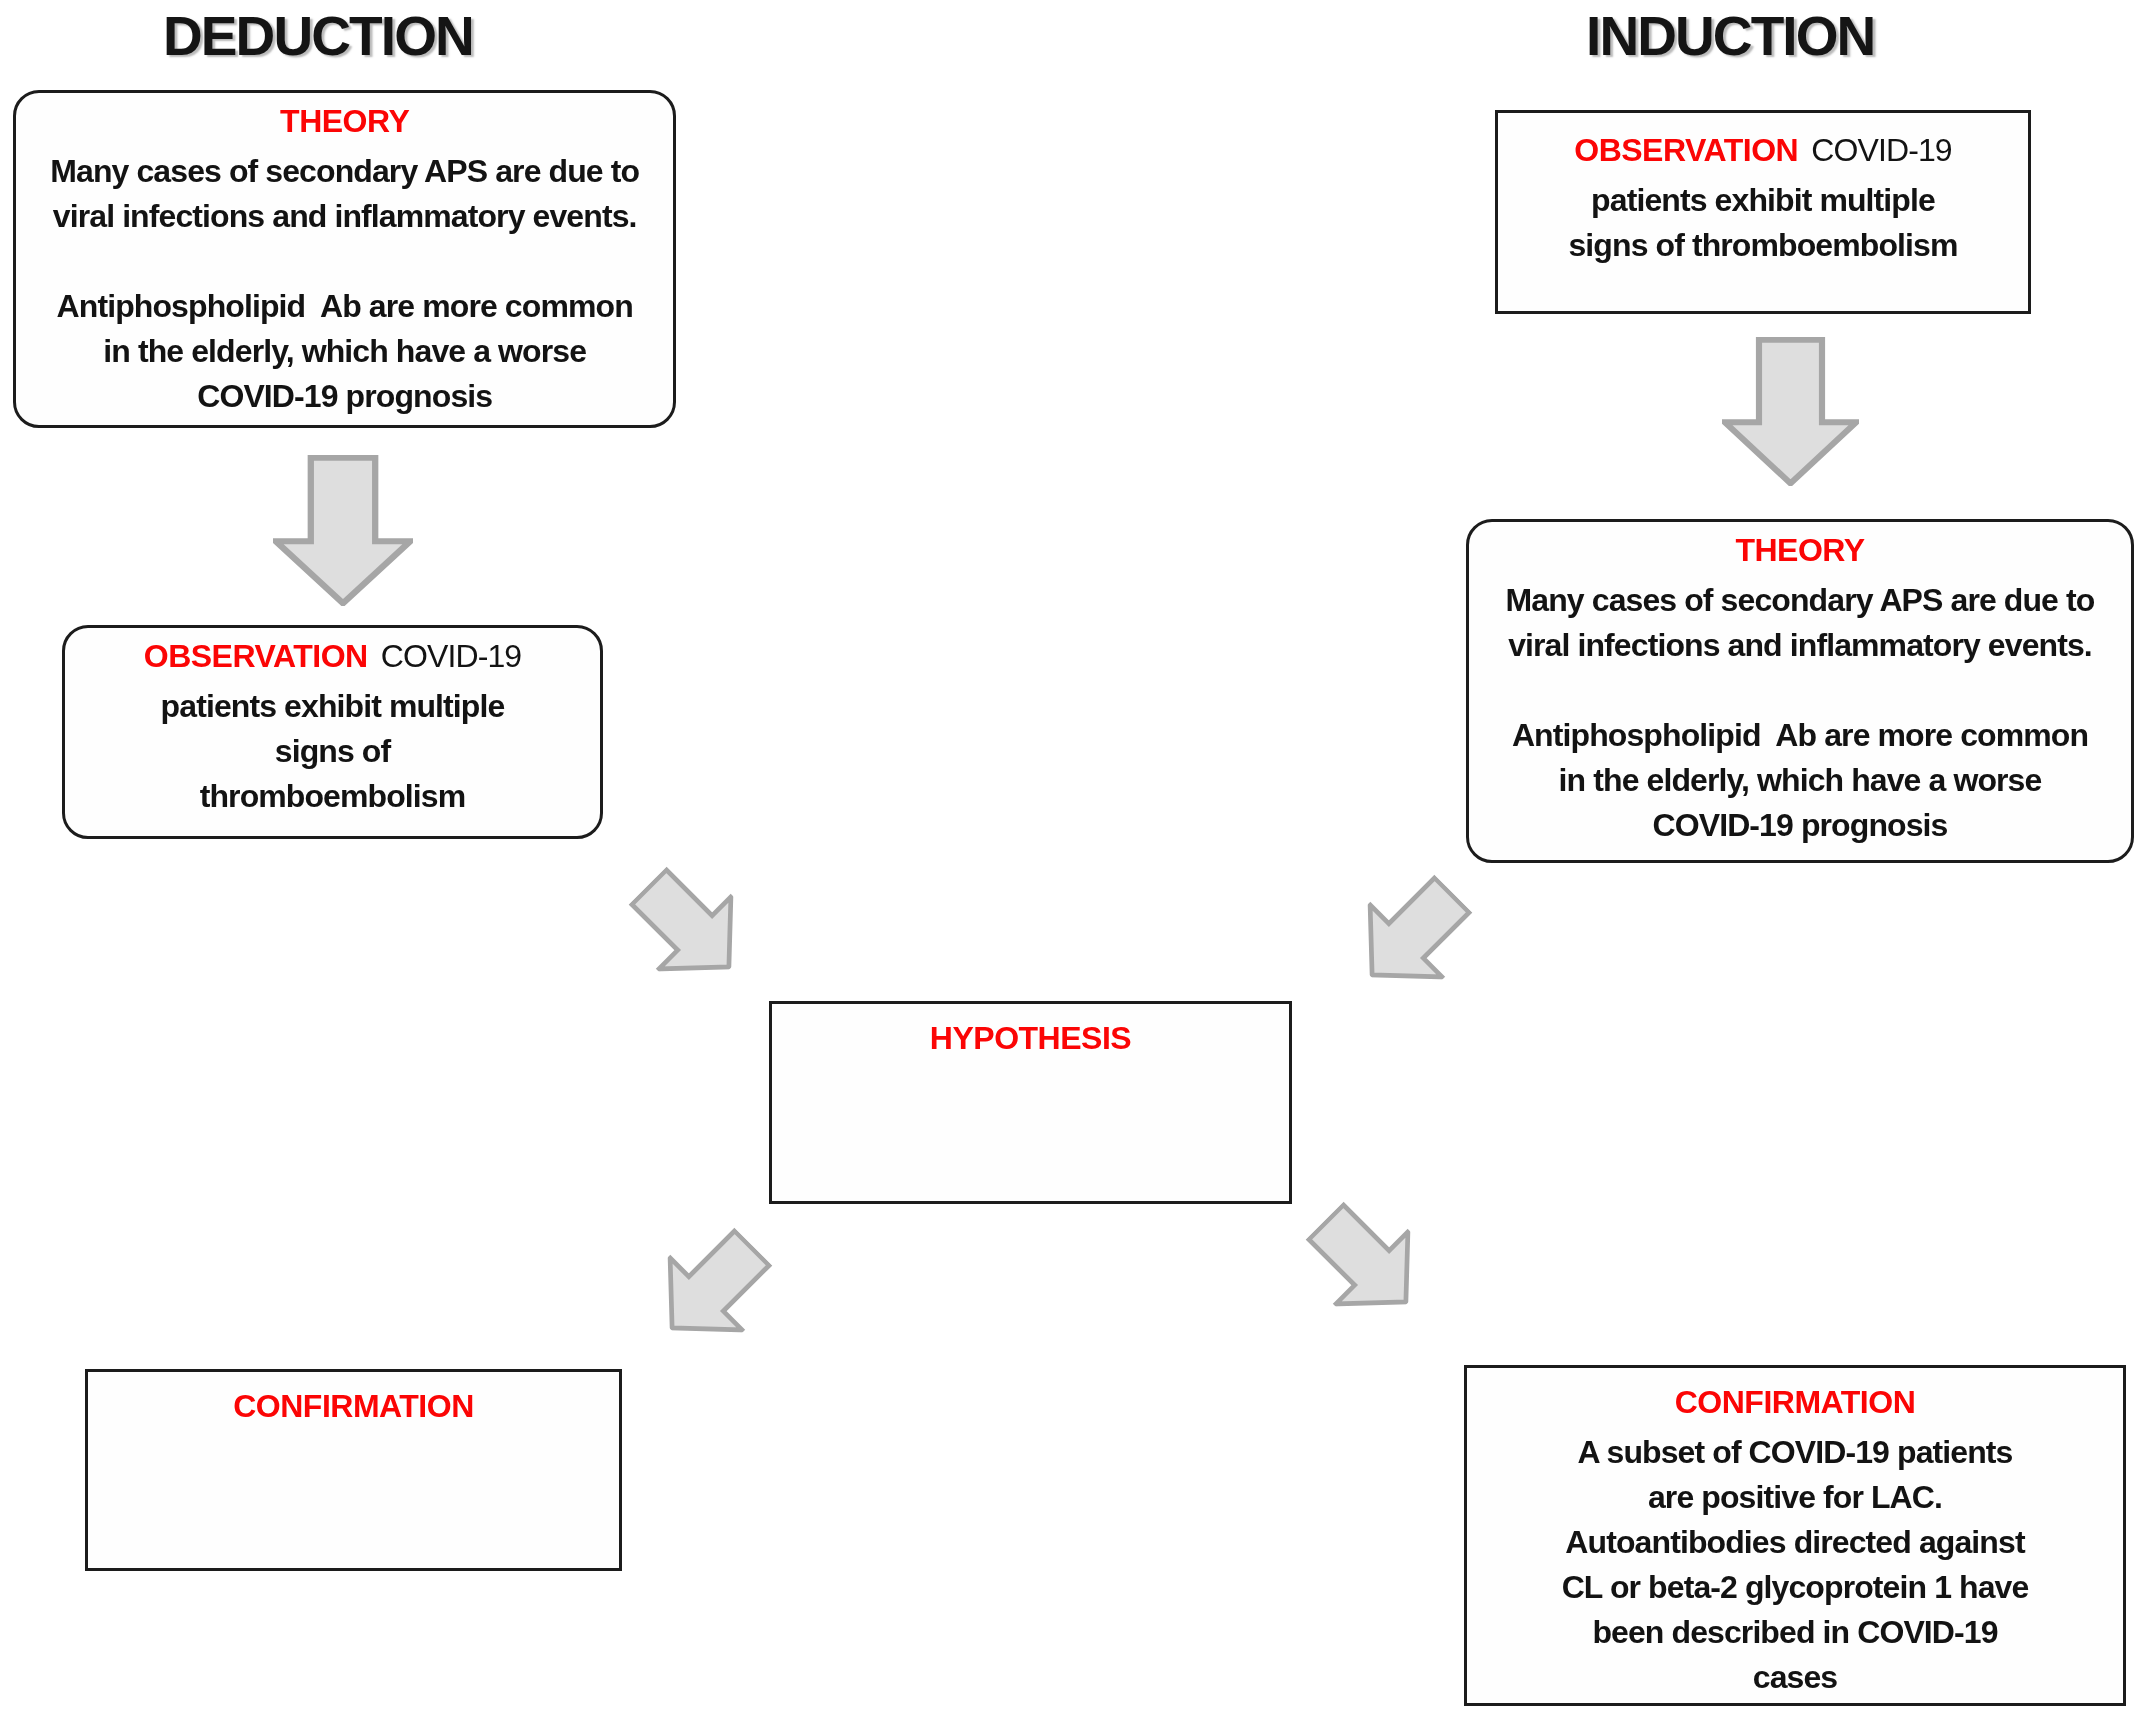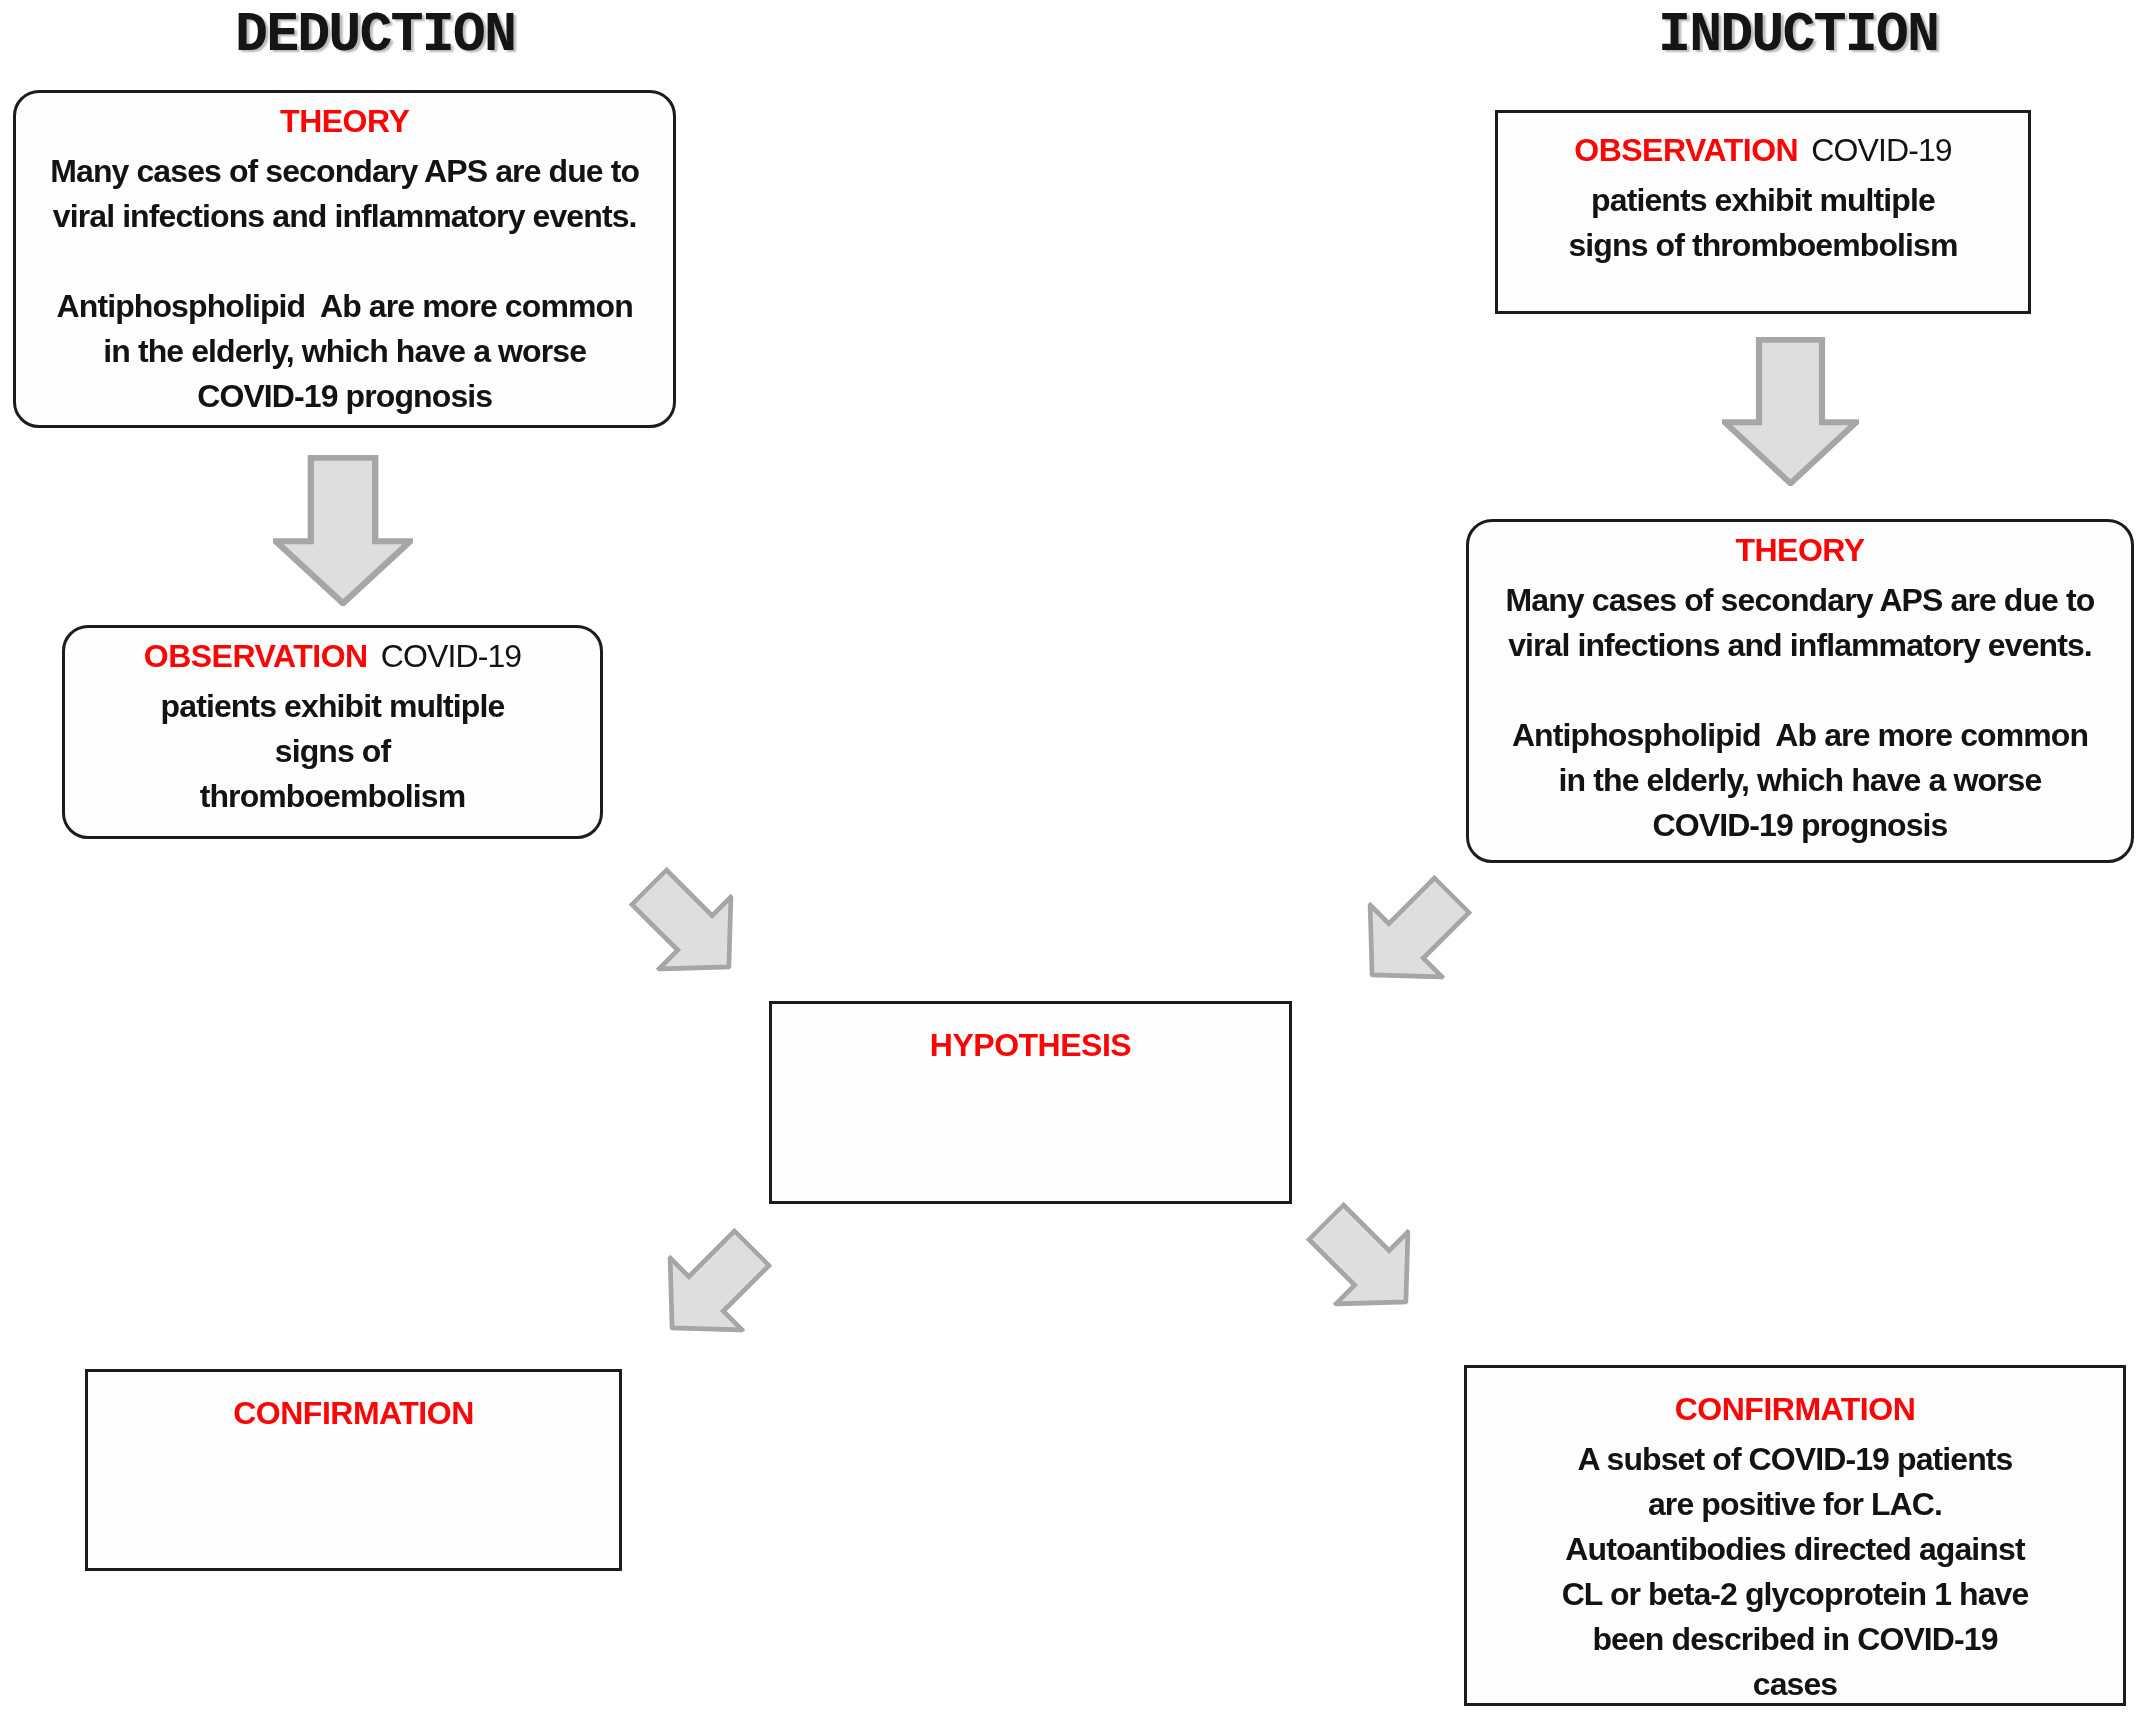--- a/index.html
+++ b/index.html
@@ -14,24 +14,23 @@
     font-family: "Liberation Sans", "DejaVu Sans", sans-serif;
     color: #111111;
     overflow: hidden;
   }
   .col-title {
     position: absolute;
     font-size: 55px;
     font-weight: 700;
     letter-spacing: -1.9px;
     color: #151515;
-    text-align: right;
+    text-align: left;
     text-shadow: 2.8px 1.9px 1.9px rgba(130,130,130,0.55);
     white-space: pre;
-    font-family: Liberation Mono, monospace;
   }
   .box {
     position: absolute;
     border: 3.8px solid #1c1c1c;
     background: #fefefe;
     box-sizing: border-box;
     text-align: center;
   }
   .hdr-line {
     line-height: 45px;
@@ -53,21 +52,21 @@
   .lines {
     font-weight: 700;
     font-size: 32px;
     letter-spacing: -0.9px;
     line-height: 45px;
     white-space: pre;
     color: #131313;
   }
   .pad6  { padding-top: 5.7px; border-radius: 26px; }
   .pad16 { padding-top: 15px; }
-  .pad4  { padding-top: 19px; }
+  .pad4  { padding-top: 12px; }
   .arrow-wrap {
     position: absolute;
     line-height: 0;
   }
   .diag {
     transform: translate(-50%, -50%) rotate(45deg);
   }
   .diag.se {
     transform: translate(-50%, -50%) rotate(-45deg);
   }

